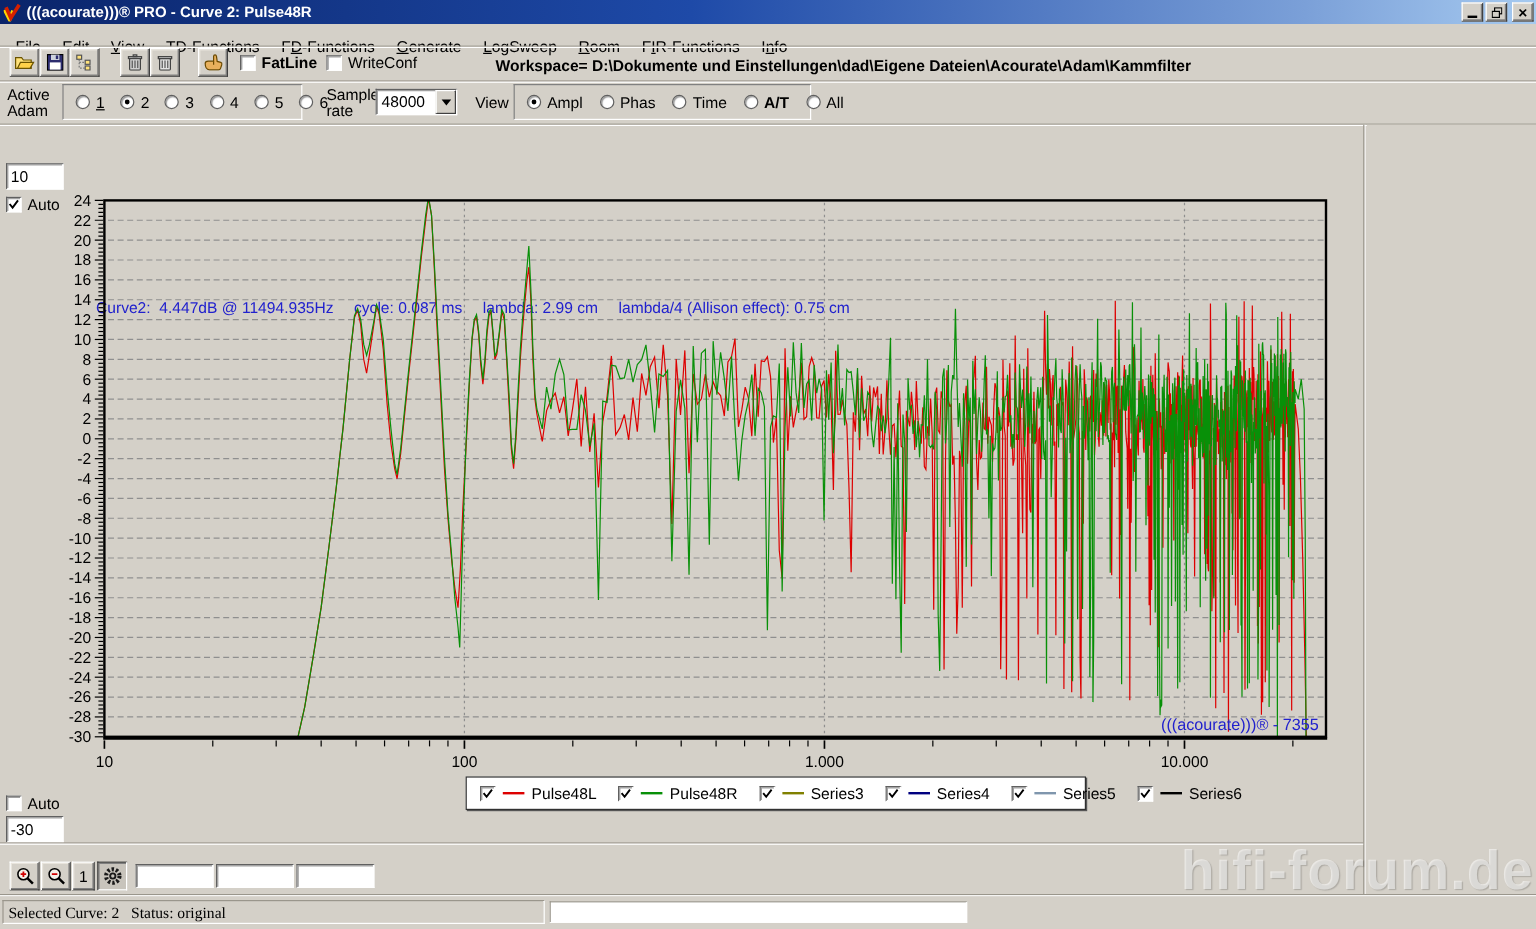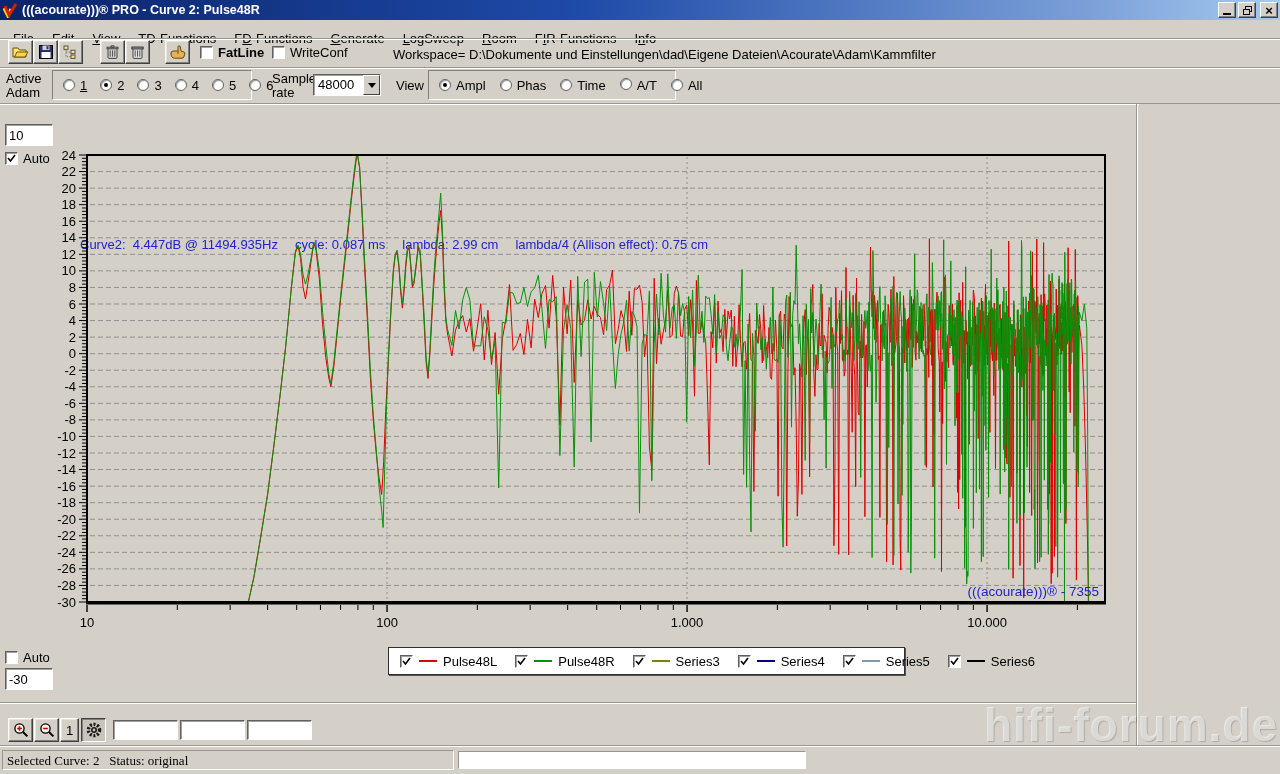--- a/index.html
+++ b/index.html
@@ -108,21 +108,21 @@
 
 <div id="toolbar1" style="position:absolute;left:0;top:40px;width:1280px;height:26px;">
   <span class="auto-row" style="left:200px;top:5px;font-weight:bold;">
     <span class="cb" id="cb-fatline"></span>
     <span>FatLine</span>
   </span>
   <span class="auto-row" style="left:272px;top:5px;">
     <span class="cb" id="cb-writeconf"></span>
     <span>WriteConf</span>
   </span>
-  <span style="position:absolute;left:393px;top:7px;">Workspace= D:\Dokumente und Einstellungen\dad\Eigene Dateien\Acourate\Adam\Kammfilter</span>
+  <span style="position:absolute;left:413px;top:7px;font-weight:bold;">Workspace= D:\Dokumente und Einstellungen\dad\Eigene Dateien\Acourate\Adam\Kammfilter</span>
 <div class="tb-btn" style="left: 8px; top: 0px;">
       <span style="display:inline-flex">
         <svg width="17" height="14" viewBox="0 0 17 14">
           <path d="M1 12 L1 3 L6 3 L7.5 5 L14 5 L14 12 Z" fill="#ffe27a" stroke="#6b5400"></path>
           <path d="M2.5 12 L5 7 L16 7 L13 12 Z" fill="#ffd24a" stroke="#6b5400"></path>
         </svg>
       </span>
     </div>
     <div class="tb-btn" style="left: 33px; top: 0px;">
       <span style="display:inline-flex">
@@ -221,33 +221,33 @@
         <span>Ampl</span>
       </span>
       <span style="display: inline-flex; align-items: center; gap: 5px;">
         <span class="radio"></span>
         <span>Phas</span>
       </span>
       <span style="display: inline-flex; align-items: center; gap: 5px;">
         <span class="radio"></span>
         <span>Time</span>
       </span>
-      <span style="display: inline-flex; align-items: flex-start; gap: 5px;">
+      <span style="display: inline-flex; align-items: center; gap: 5px; font-weight: bold;">
         <span class="radio"></span>
         <span>A/T</span>
       </span>
       <span style="display: inline-flex; align-items: center; gap: 5px;">
         <span class="radio"></span>
         <span>All</span>
       </span>
     </div>
 </div>
 <div class="sep-h" style="top:103px;"></div>
 
-<div style="position:absolute;left:0;top:104px;width:1136px;height:477px;">
+<div style="position:absolute;left:0;top:116px;width:1136px;height:477px;">
   <input class="num-input" style="left: 5px; top: 20px;" value="10">
   <span class="auto-row" style="left:5px;top:47px;">
     <span class="cb" id="cb-auto-top">
         <svg width="9" height="9" viewBox="0 0 9 9">
           <path d="M1 4 L3.5 7 L8 1" stroke="#000" stroke-width="1.6" fill="none"></path>
         </svg>
       </span>
     <span>Auto</span>
   </span>
   <div class="info-line" id="info-line" style="color: rgb(33, 33, 205);"><span>Curve2:  4.447dB @ 11494.935Hz</span><span>cycle: 0.087 ms</span><span>lambda: 2.99 cm</span><span>lambda/4 (Allison effect): 0.75 cm</span></div>

